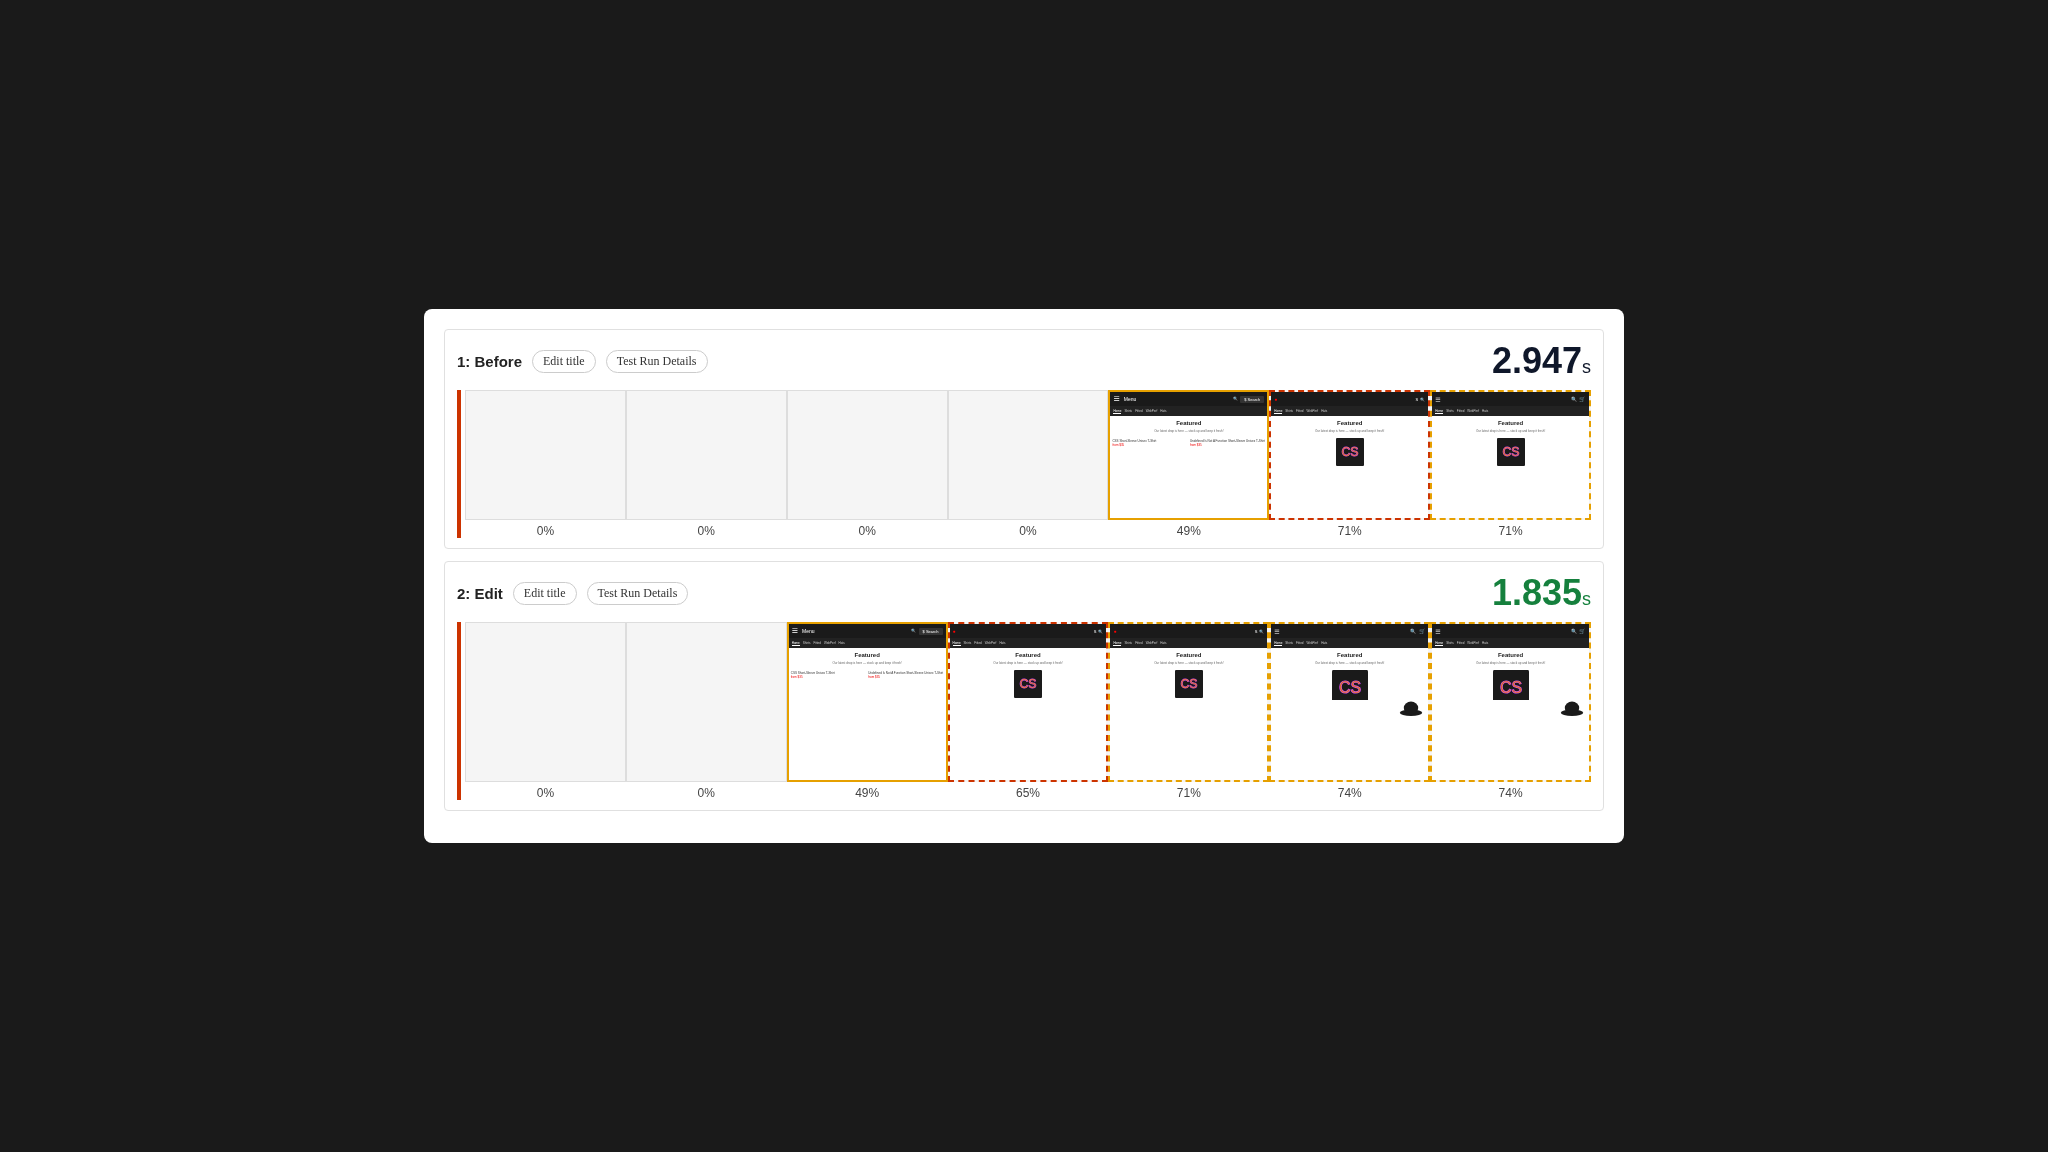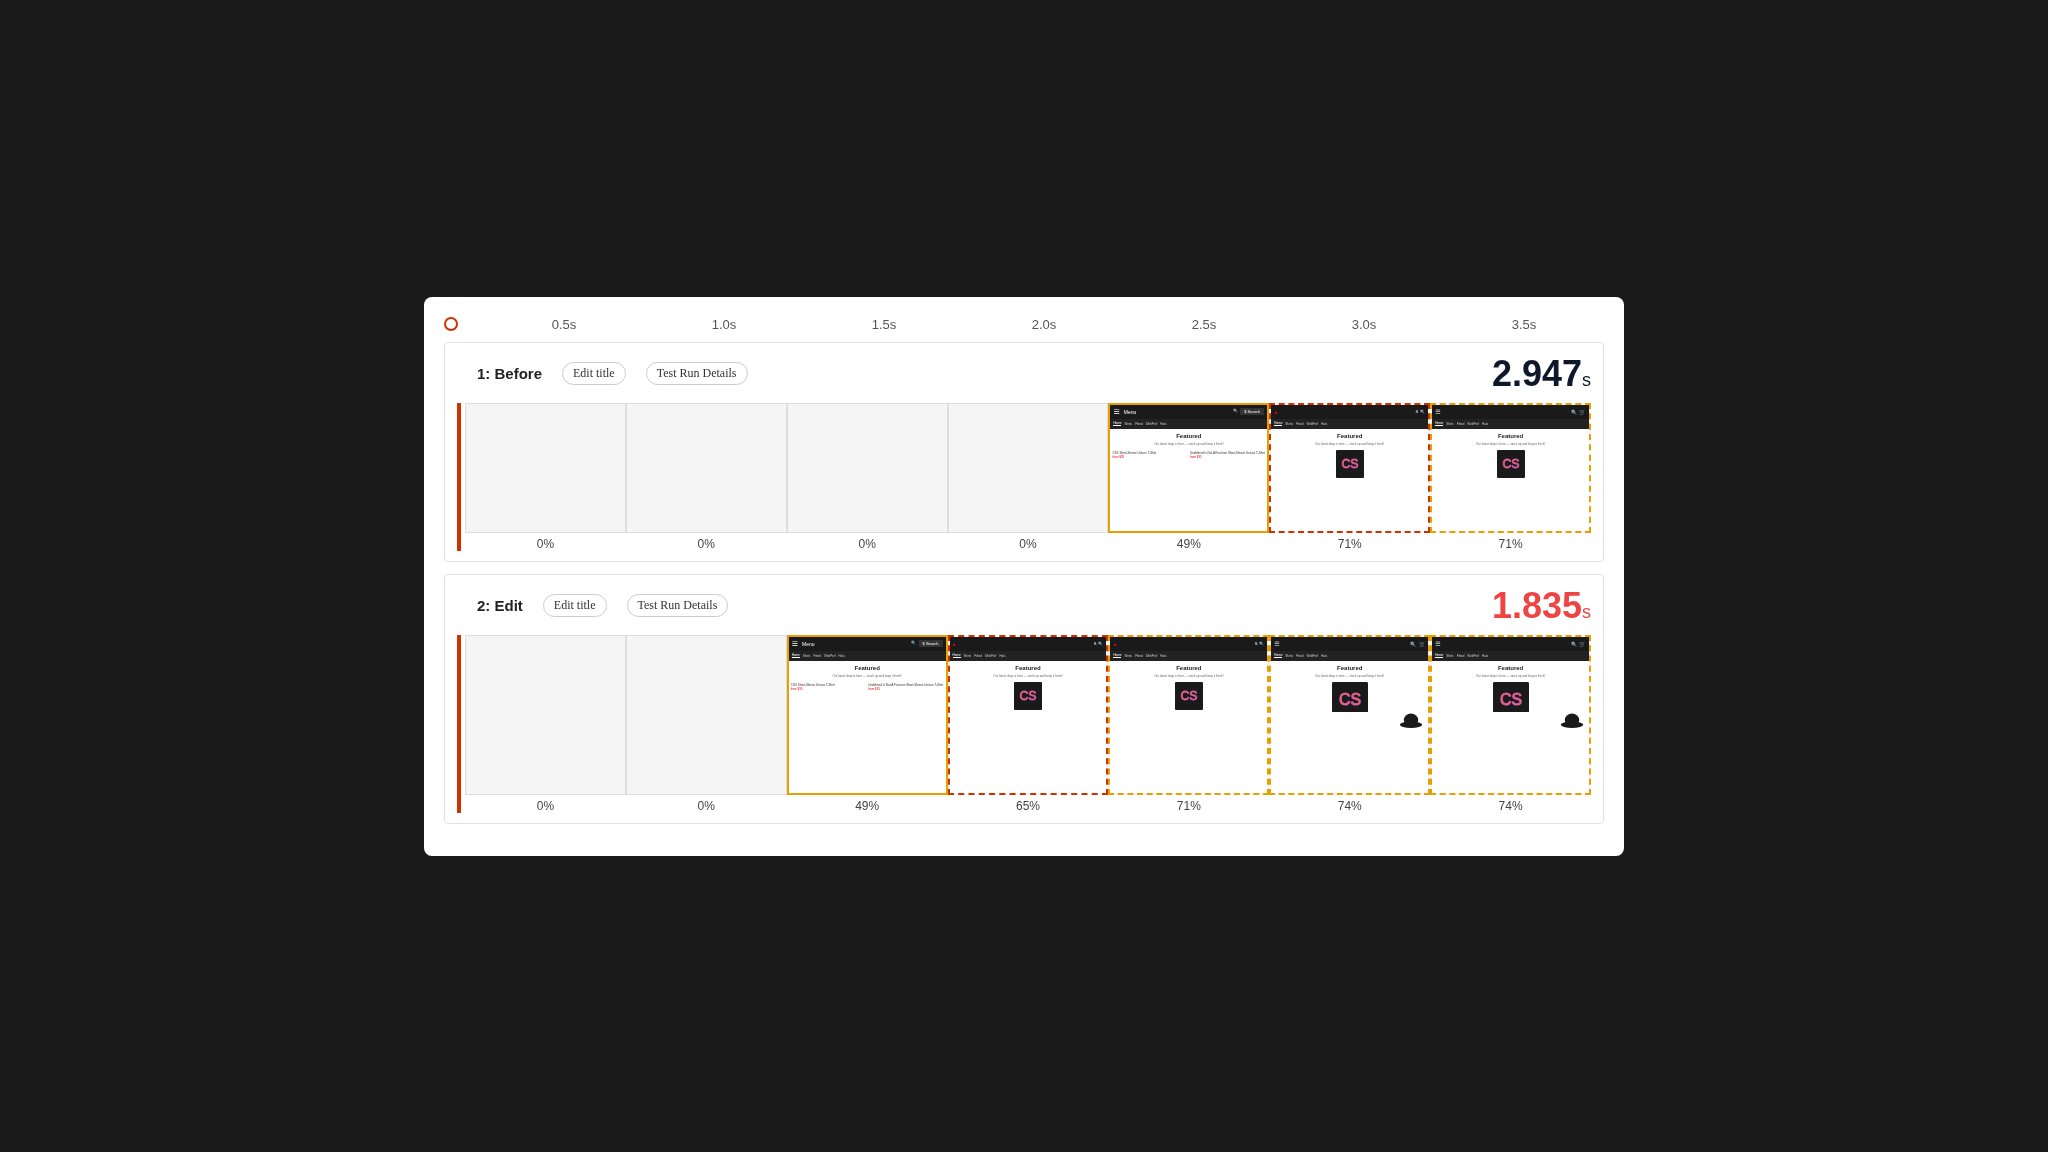--- a/index.html
+++ b/index.html
@@ -52,23 +52,22 @@
     .section {
       border: 1px solid #e0e0e0;
       border-radius: 4px;
       margin-bottom: 12px;
       padding: 10px 12px;
       position: relative;
     }
     .section-header {
       display: flex;
       align-items: center;
-      gap: 20px;
+      gap: 10px;
       margin-bottom: 8px;
-      margin-left: 20px;
     }
     .section-label {
       font-size: 15px;
       font-weight: 600;
       color: #222;
     }
     .btn-outline {
       border: 1px solid #ccc;
       background: white;
       padding: 3px 10px;
@@ -81,21 +80,21 @@
     .score {
       margin-left: auto;
       font-size: 36px;
       font-weight: 700;
     }
     .score-unit {
       font-size: 18px;
       font-weight: 400;
     }
     .score-orange { color: #0f172a; }
-    .score-green { color: #ef4444; }
+    .score-green { color: #15803d; }
     
     .filmstrip {
       display: flex;
       align-items: stretch;
       gap: 0;
       position: relative;
     }
     .filmstrip-left-line {
       width: 4px;
       background: #cc3300;
@@ -210,32 +209,20 @@
       background: white;
       font-size: 4px;
       overflow: hidden;
     }
   </style>
 </head>
 <body>
 
 <div class="main-container">
 
-  <div class="timeline-header">
-    <div class="timeline-dot"></div>
-    <div class="timeline-marks">
-      <div class="timeline-mark">0.5s</div>
-      <div class="timeline-mark">1.0s</div>
-      <div class="timeline-mark">1.5s</div>
-      <div class="timeline-mark">2.0s</div>
-      <div class="timeline-mark">2.5s</div>
-      <div class="timeline-mark">3.0s</div>
-      <div class="timeline-mark">3.5s</div>
-    </div>
-  </div>
 
   <div class="section">
     <div class="section-header">
       <span class="section-label">1: Before</span>
       <button class="btn-outline">Edit title</button>
       <button class="btn-outline">Test Run Details</button>
       <div class="score score-orange">
         <span>2.947</span><span class="score-unit">s</span>
       </div>
     </div>

